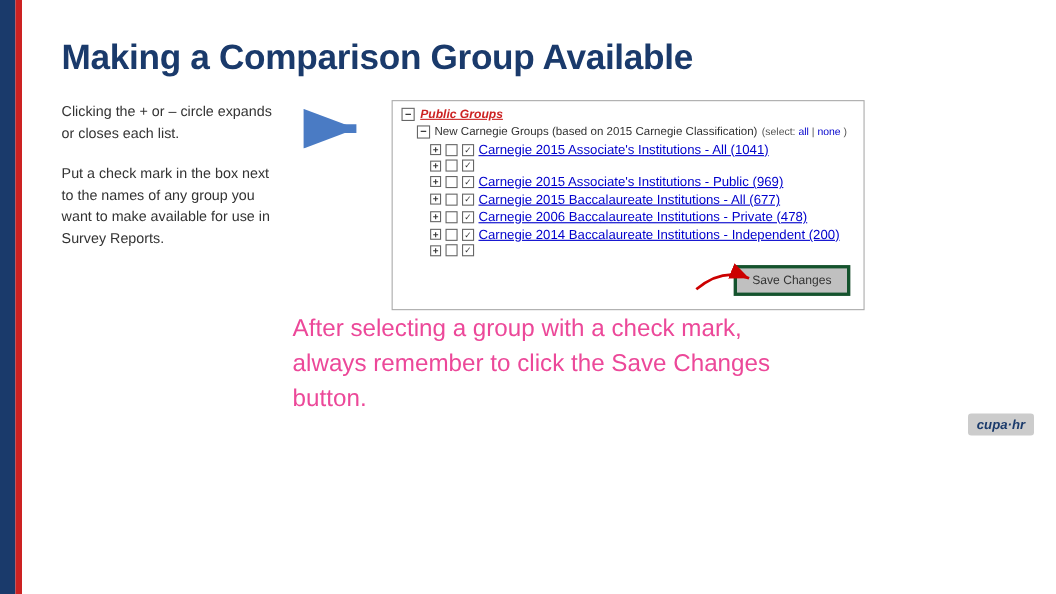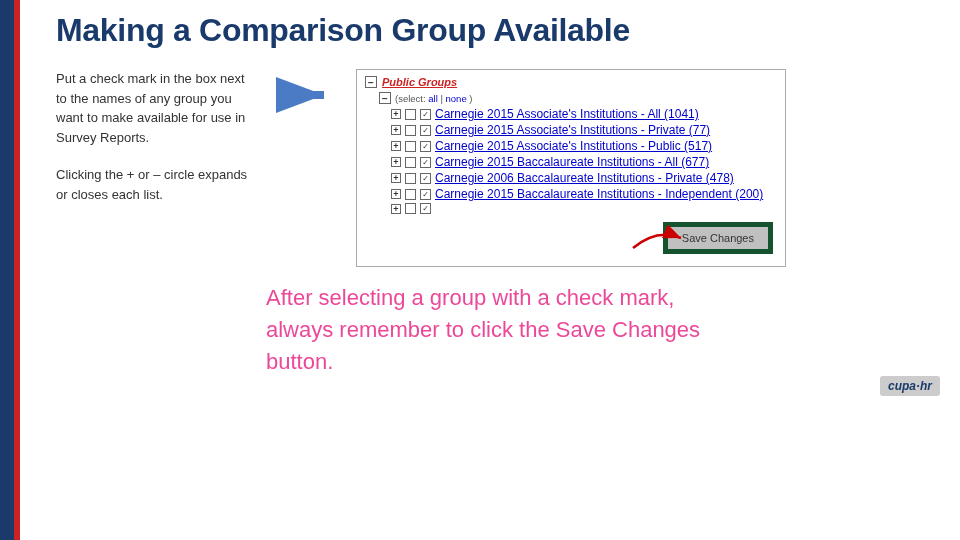--- a/index.html
+++ b/index.html
@@ -29,21 +29,21 @@
       width: 6px;
       height: 540px;
       background: #cc2222;
     }
 
     .main-content {
       position: absolute;
       left: 26px; top: 0;
       width: 934px;
       height: 408px;
-      padding: 12px 30px 10px 30px;
+      padding: 34px 30px 10px 30px;
     }
 
     .page-title {
       font-size: 32px;
       font-weight: bold;
       color: #1a3a6b;
       margin-bottom: 20px;
       letter-spacing: -0.3px;
     }
 
@@ -135,21 +135,21 @@
       display: flex;
       justify-content: flex-end;
       margin-top: 8px;
       padding-right: 4px;
       padding-bottom: 6px;
       position: relative;
     }
 
     .save-btn {
       background: #c0c0c0;
-      border: 5px solid #14532d;
+      border: 3px solid #14532d;
       padding: 5px 14px;
       font-size: 11px;
       font-weight: normal;
       color: #333;
       cursor: pointer;
     }
 
     .bottom-text {
       position: absolute;
       bottom: 30px;
@@ -217,22 +217,22 @@
 
 <div class="red-bar"></div>
 
 <div class="main-content">
 
   <h1 class="page-title">Making a Comparison Group Available</h1>
 
   <div class="body-area">
 
     <div class="left-text">
+      <p>Clicking the + or – circle expands or closes each list.</p>
       <p>Put a check mark in the box next to the names of any group you want to make available for use in Survey Reports.</p>
-      <p>Clicking the + or – circle expands or closes each list.</p>
     </div>
 
     <div class="arrow-container">
       <svg width="55" height="36" viewBox="0 0 55 36">
         <defs>
           <marker id="arrowhead" markerWidth="8" markerHeight="6" refX="8" refY="3" orient="auto">
             <polygon points="0 0, 8 3, 0 6" fill="#4a7bc4"></polygon>
           </marker>
         </defs>
         <path d="M4 18 H48" stroke="#4a7bc4" stroke-width="8" fill="none" marker-end="url(#arrowhead)"></path>
@@ -242,64 +242,64 @@
     <div class="ui-mockup">
       <div class="mockup-inner">
 
         <div class="mockup-public-groups-row">
           <span class="minus-icon">−</span>
           <span style="font-weight:bold; color:#cc2222; text-decoration:underline; font-size:11px;font-style:italic;">Public Groups</span>
         </div>
 
         <div class="group-row indent1 sub-header">
           <span class="minus-icon">−</span>
+          <span>New Carnegie Groups (based on 2015 Carnegie Classification)</span>
           <span class="select-links">
             <span>(select:</span>
             <span style="color:#00c; cursor:pointer;">all</span>
             <span> | </span>
             <span style="color:#00c; cursor:pointer;">none</span>
             <span>)</span>
           </span>
         </div>
 
         <div class="group-row indent2">
           <span class="plus-icon">+</span>
           <span class="check-box"></span>
           <span class="check-box checked">✓</span>
           <span class="row-item-text">Carnegie 2015 Associate's Institutions - All (1041)</span>
         </div>
         <div class="group-row indent2">
           <span class="plus-icon">+</span>
           <span class="check-box"></span>
           <span class="check-box checked">✓</span>
-          <span class="row-item-text">Carnegie 2015 Associate's Institutions - Private (77)</span>
-        </div>
-        <div class="group-row indent2">
-          <span class="plus-icon">+</span>
-          <span class="check-box"></span>
-          <span class="check-box checked">✓</span>
-          <span class="row-item-text">Carnegie 2015 Associate's Institutions - Public (517)</span>
+        </div>
+        <div class="group-row indent2">
+          <span class="plus-icon">+</span>
+          <span class="check-box"></span>
+          <span class="check-box checked">✓</span>
+          <span class="row-item-text">Carnegie 2015 Associate's Institutions - Public (969)</span>
         </div>
         <div class="group-row indent2">
           <span class="plus-icon">+</span>
           <span class="check-box"></span>
           <span class="check-box checked">✓</span>
           <span class="row-item-text">Carnegie 2015 Baccalaureate Institutions - All (677)</span>
         </div>
         <div class="group-row indent2">
           <span class="plus-icon">+</span>
           <span class="check-box"></span>
           <span class="check-box checked">✓</span>
           <span class="row-item-text">Carnegie 2006 Baccalaureate Institutions - Private (478)</span>
         </div>
         <div class="group-row indent2">
           <span class="plus-icon">+</span>
           <span class="check-box"></span>
           <span class="check-box checked">✓</span>
-          <span class="row-item-text">Carnegie 2015 Baccalaureate Institutions - Independent (200)</span>
+          <span class="row-item-text">Carnegie 2014 Baccalaureate Institutions - Independent (200)</span>
         </div>
         <div class="group-row indent2">
           <span class="plus-icon">+</span>
           <span class="check-box"></span>
           <span class="check-box checked">✓</span>
         </div>
 
         <div class="save-btn-container">
 
           <svg width="60" height="28" viewBox="0 0 60 28" style="position:absolute; right:90px; bottom:8px;">

